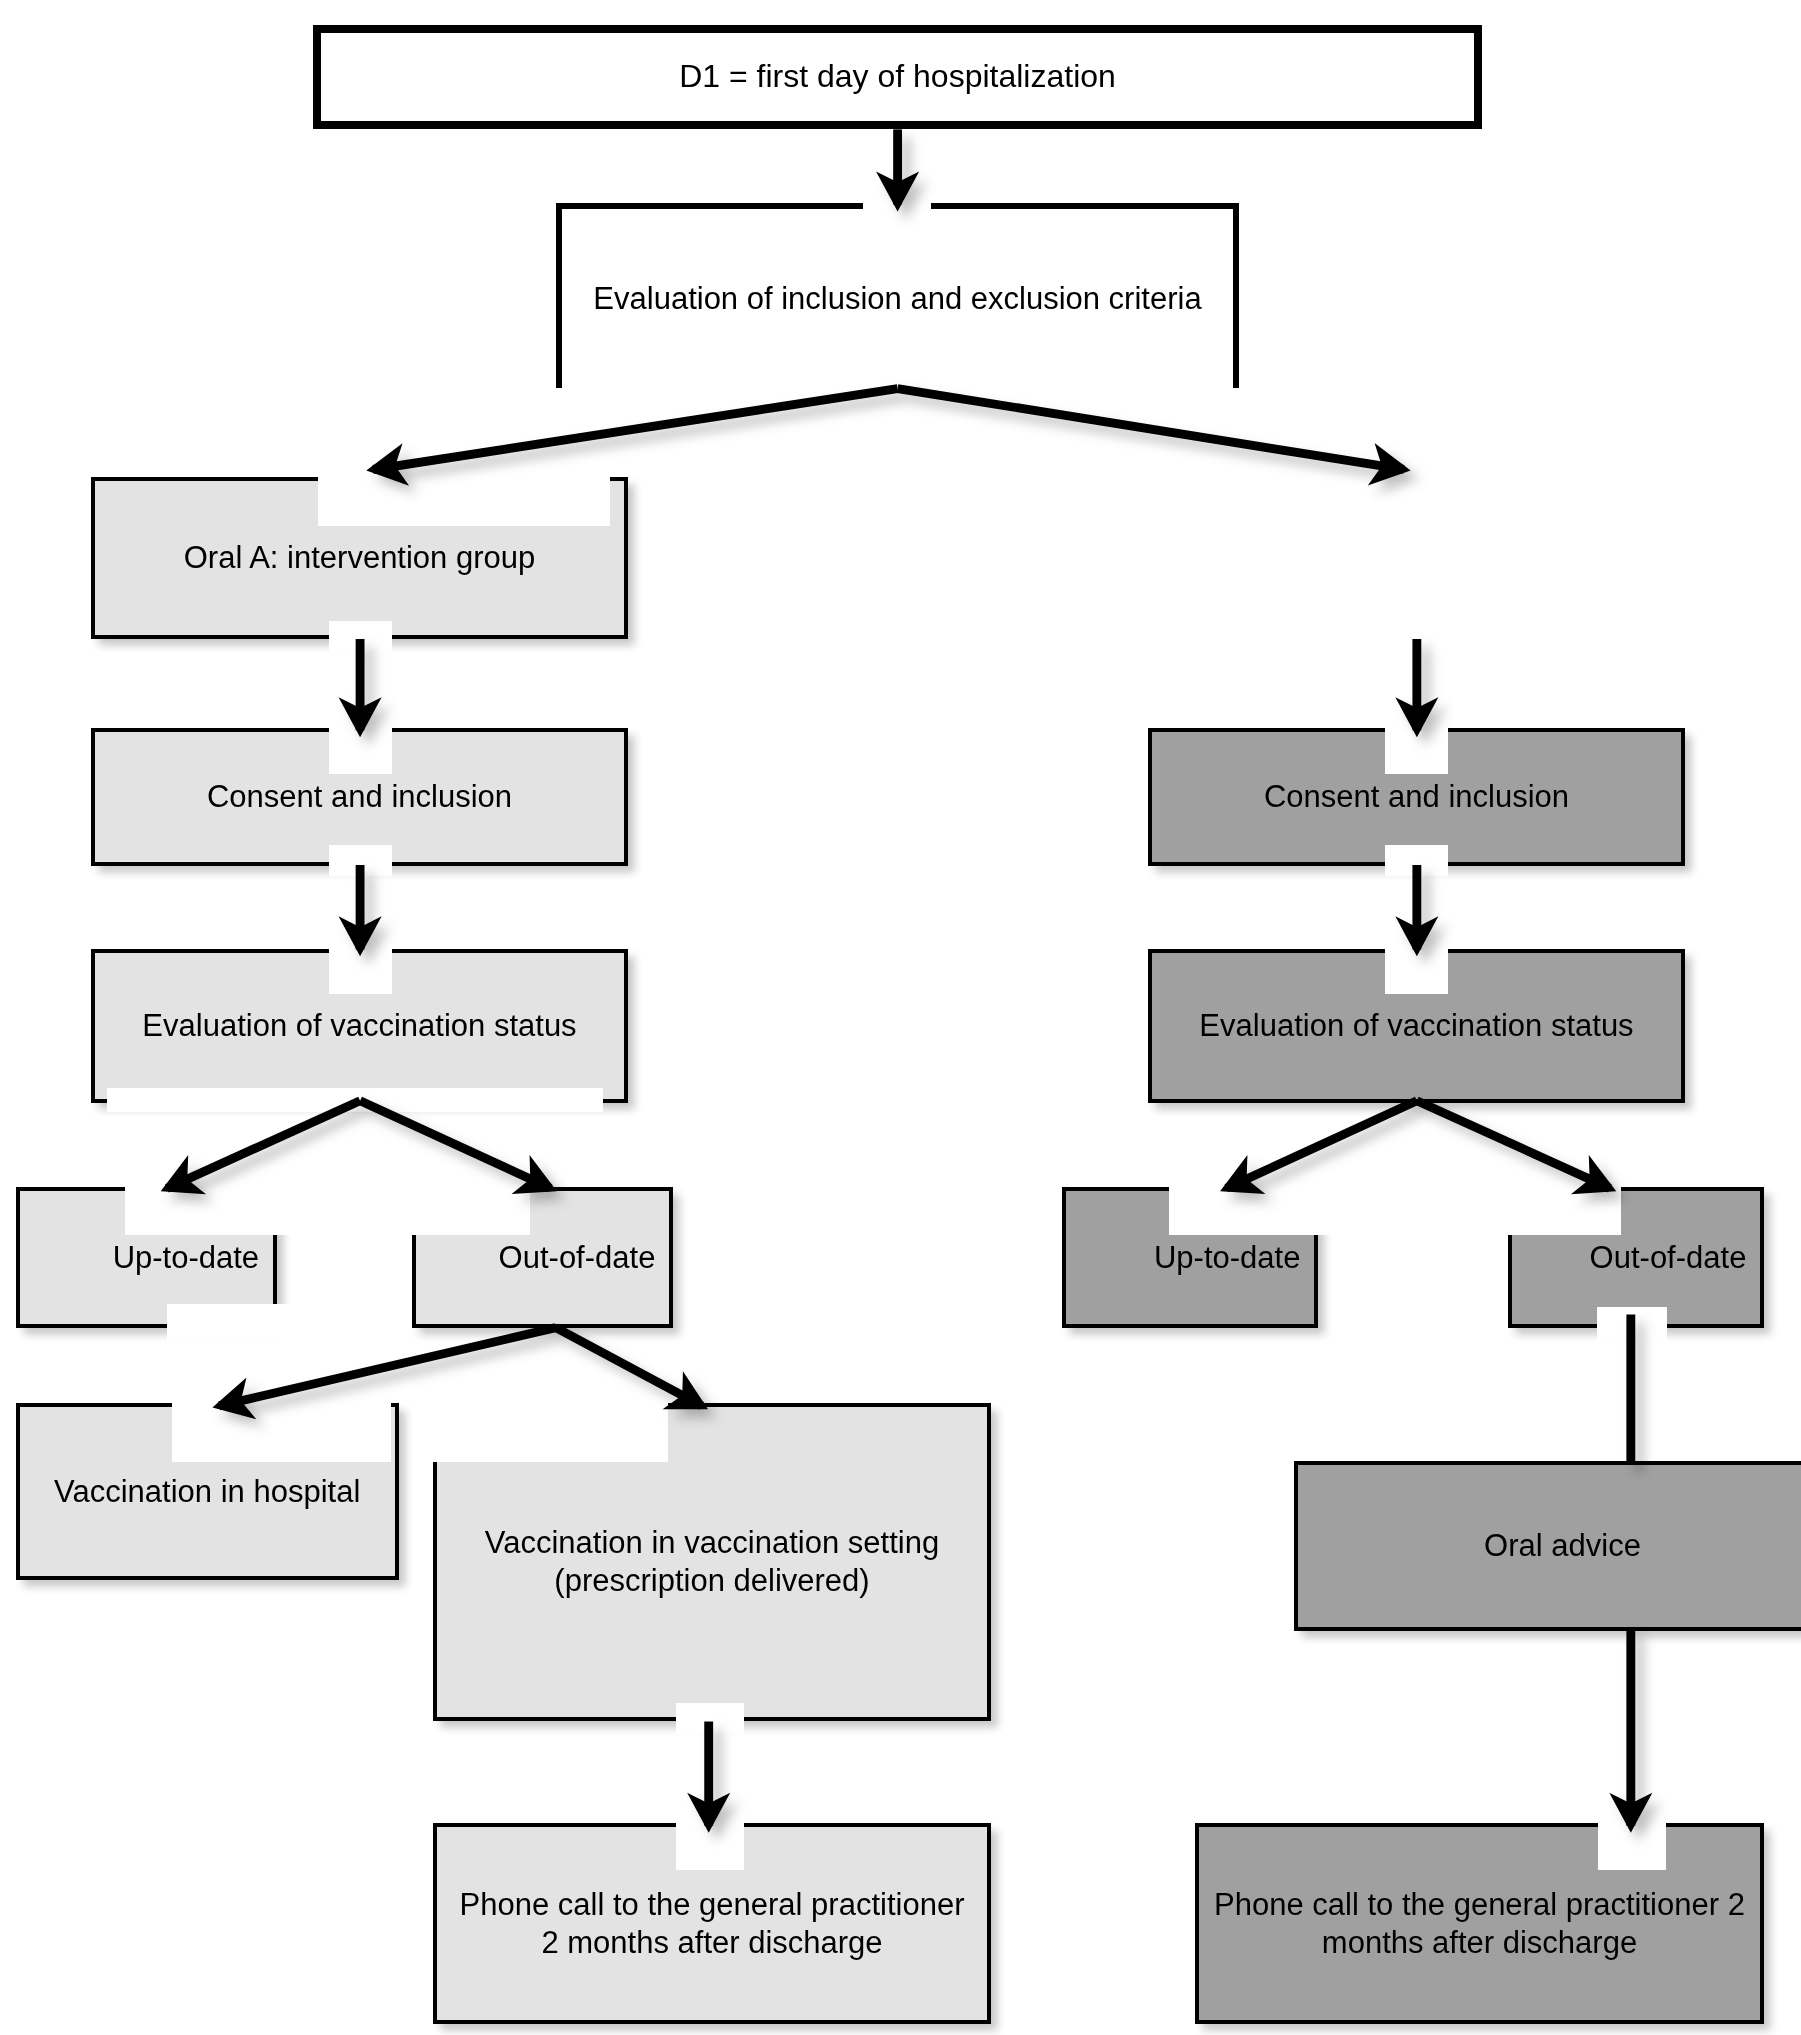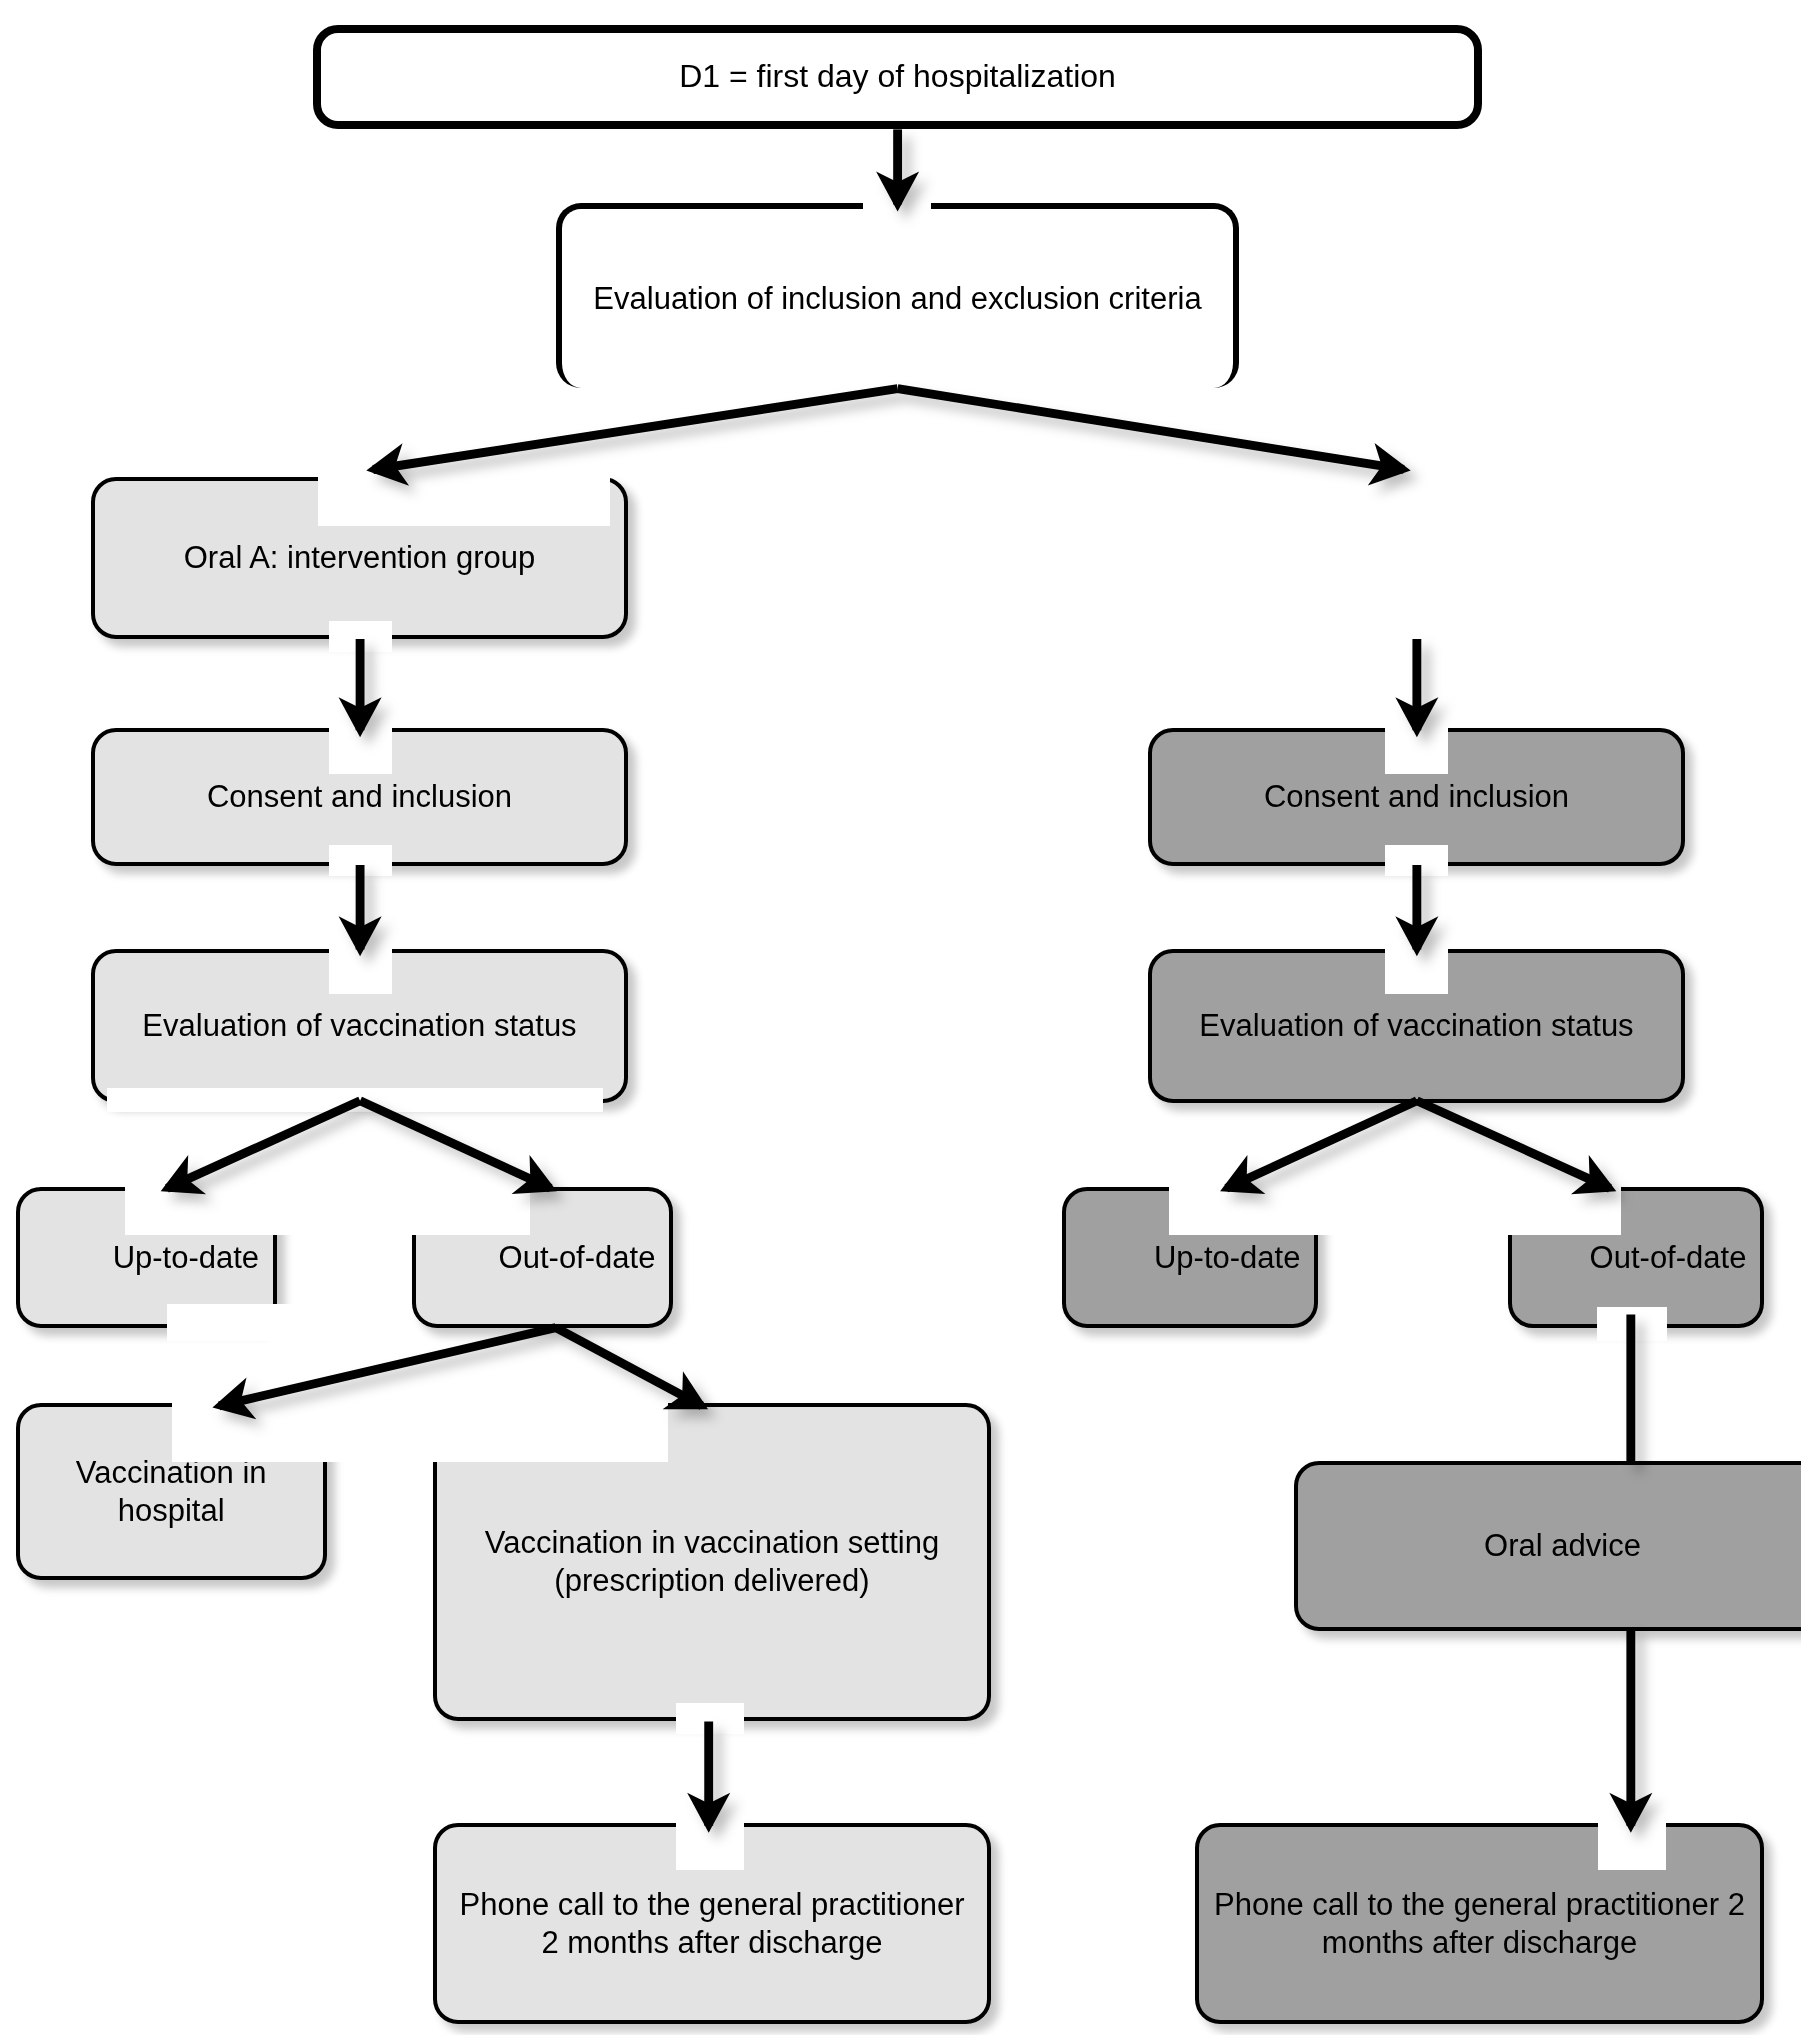--- a/index.html
+++ b/index.html
@@ -20,21 +20,20 @@
     position:absolute;
     box-sizing:border-box;
     display:flex;
     align-items:center;
     justify-content:center;
     text-align:center;
     color:#000000;
     line-height:1.22;
     z-index:10;
     box-shadow:7.3px 7.3px 8.3px rgba(0,0,0,0.22);
-    border-radius:25px;
   }
   .node .lbl{
     display:block;
     width:100%;
     padding:0 13.6px;
     box-sizing:border-box;
     position:relative;
     z-index:3;
   }
   .node.white{
@@ -153,21 +152,21 @@
     <span class="lbl">Up-to-date</span>
   </div>
   <div class="notch" style="left:125px;top:1183px;width:172px;height:52px;"></div>
   <div class="notch" style="left:167px;top:1304px;width:136px;height:37px;"></div>
 
   <div class="node light fs-small" style="left:412px;top:1187px;width:261px;height:141px;">
     <span class="lbl">Out-of-date</span>
   </div>
   <div class="notch" style="left:402px;top:1183px;width:128px;height:52px;"></div>
 
-  <div class="node light fs-body" style="left:15.7px;top:1403px;width:311px;height:177px;">
+  <div class="node light fs-body" style="left:15.7px;top:1403px;width:383px;height:177px;">
     <span class="lbl">Vaccination in hospital</span>
   </div>
   <div class="notch" style="left:172px;top:1399px;width:219px;height:63px;"></div>
 
   <div class="node light fs-body" style="left:433px;top:1403px;width:558px;height:318px;">
     <span class="lbl">Vaccination in vaccination setting (prescription delivered)</span>
   </div>
   <div class="notch" style="left:420px;top:1399px;width:248px;height:63px;"></div>
   <div class="notch" style="left:676px;top:1703px;width:68px;height:31px;"></div>
 

